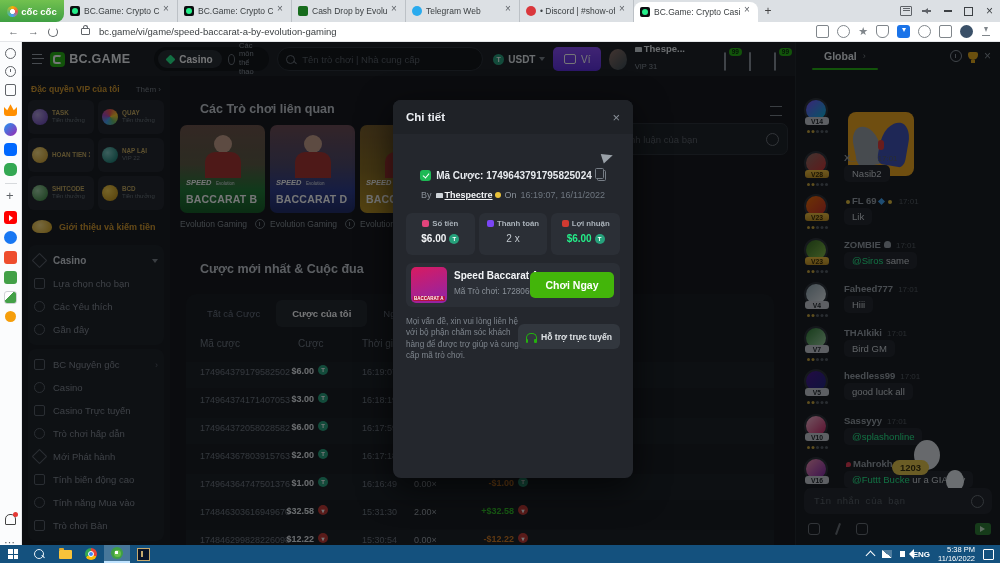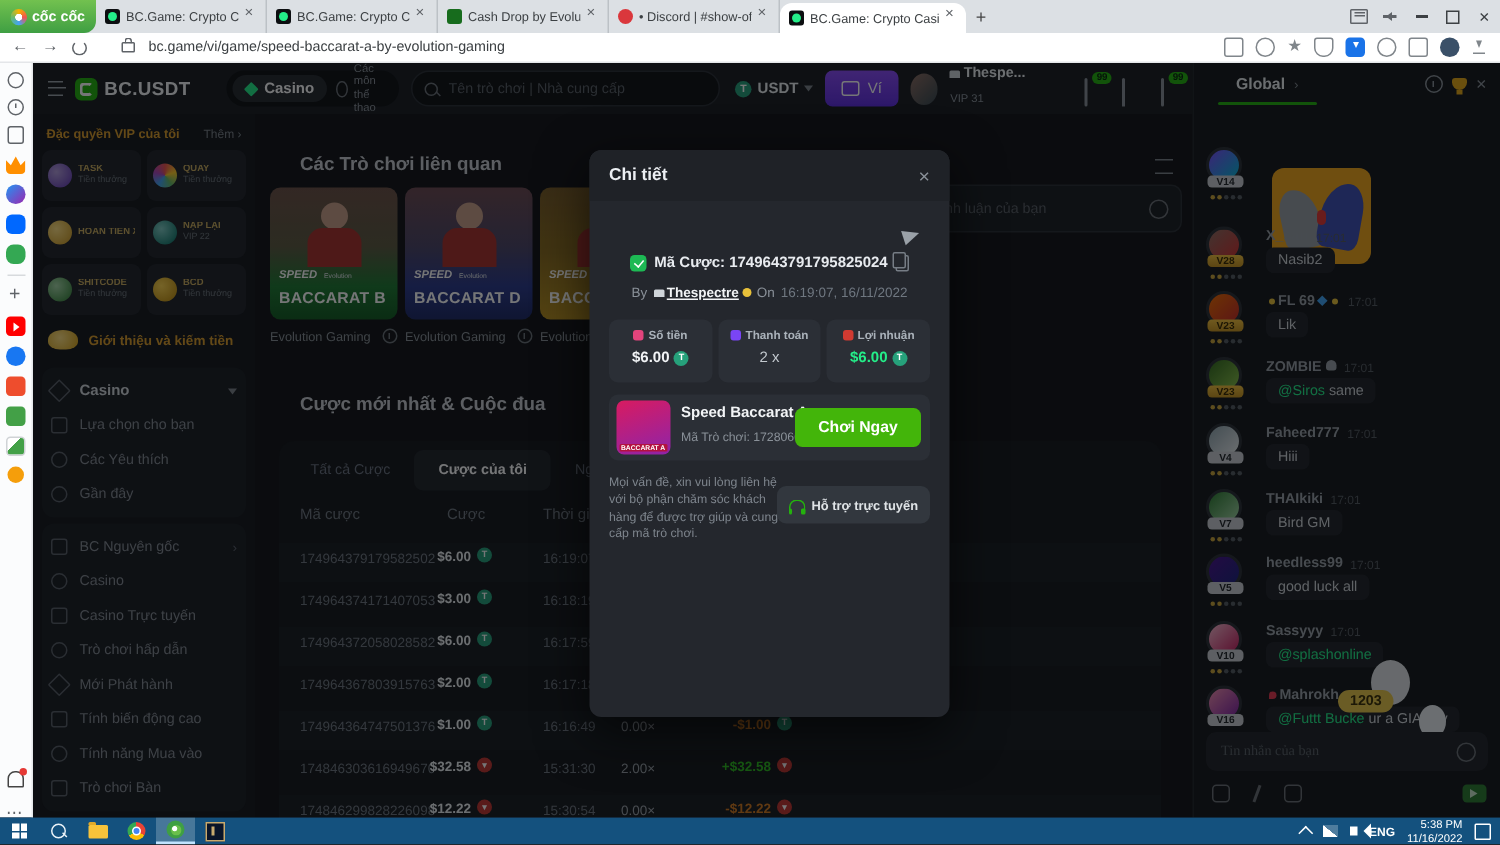--- a/index.html
+++ b/index.html
@@ -264,21 +264,21 @@
   .wolf2{position:absolute;right:6px;top:10px;width:28px;height:44px;background:#3f51b5;border-radius:60% 40% 20% 20%;transform:rotate(10deg)}
   .tongue{position:absolute;left:30px;top:28px;width:6px;height:10px;background:#e53935;border-radius:3px}
   .unread{position:absolute;left:96px;top:418px;background:#e7c64b;color:#3a2f07;font-weight:bold;font-size:9.5px;
     border-radius:10px;padding:2px 8px;z-index:3}
   .balloon{position:absolute;border-radius:50%}
   .b1{left:118px;top:398px;width:26px;height:30px;background:#dfe3e6}
   .b2{left:150px;top:428px;width:18px;height:22px;background:#e9eef2}
   .b3{left:138px;top:448px;width:15px;height:18px;background:#d23b72}
   .chinput{position:absolute;left:8px;top:446px;width:188px;height:26px;background:#22252b;border-radius:7px;
     display:flex;align-items:center;padding:0 8px;box-sizing:border-box}
-  .chinput input{background:transparent;border:none;outline:none;width:100%;color:#cfd3d8;font-size:9.5px;font-family:Liberation Serif, serif}
+  .chinput input{background:transparent;border:none;outline:none;width:100%;color:#cfd3d8;font-size:9.5px;font-family:Liberation Mono, monospace}
   .chinput input::placeholder{color:#595f66}
   .chtools{position:absolute;left:12px;top:481px;display:flex;gap:14px;align-items:center}
   .cti{width:10px;height:10px;border:1.3px solid #6b7076;border-radius:3px}
   .cti.slash{border:none;width:8px;height:12px;position:relative}
   .cti.slash::after{content:"";position:absolute;left:3px;top:0;width:1.6px;height:12px;background:#6b7076;transform:rotate(20deg)}
   .csend{position:absolute;right:10px;top:481px;width:16px;height:12px;background:#2e7d32;border-radius:3px;position:absolute}
   .csend::after{content:"";position:absolute;left:5px;top:3px;border:3px solid transparent;border-left:5px solid #cde9cd}
   
   .taskbar{position:absolute;left:0;top:545px;width:1000px;height:18px;background:#14517e;display:flex;align-items:flex-end;color:#fff}
   .tkb{width:26px;height:18px;display:flex;align-items:center;justify-content:center;flex:none}
@@ -323,20 +323,25 @@
       <span class="fav bc"></span>
       <span class="ttl">BC.Game: Crypto Casino Gan</span>
       <span class="tclose"></span>
     </div>
     <div class="tab">
       <span class="fav cd"></span>
       <span class="ttl">Cash Drop by Evolution! Wo</span>
       <span class="tclose"></span>
     </div>
     <div class="tab">
+      <span class="fav tg"></span>
+      <span class="ttl">Telegram Web</span>
+      <span class="tclose"></span>
+    </div>
+    <div class="tab">
       <span class="fav dc"></span>
       <span class="ttl">• Discord | #show-off-you</span>
       <span class="tclose"></span>
     </div>
     <div class="tab active">
       <span class="fav bc"></span>
       <span class="ttl">BC.Game: Crypto Casino Gan</span>
       <span class="tclose"></span>
     </div>
     <div class="newtab"></div>
@@ -397,21 +402,21 @@
     <div class="lbi dots3"></div>
   </div>
 
   <div class="app">
     <div class="appmain">
 
       <div class="apphdr">
         <span class="burger"></span>
         <span class="logo">
           <span class="logo-mark"></span>
-          <span class="logo-txt">BC.USDT</span>
+          <span class="logo-txt">BC.GAME</span>
         </span>
         <span class="navpill">
           <span class="seg-casino">
             <span class="diamond"></span>
             <span>Casino</span>
           </span>
           <span class="seg-sports">
             <span class="globe"></span>
             <span class="sports-txt"><span>Các môn</span><br><span>thể thao</span></span>
           </span>

